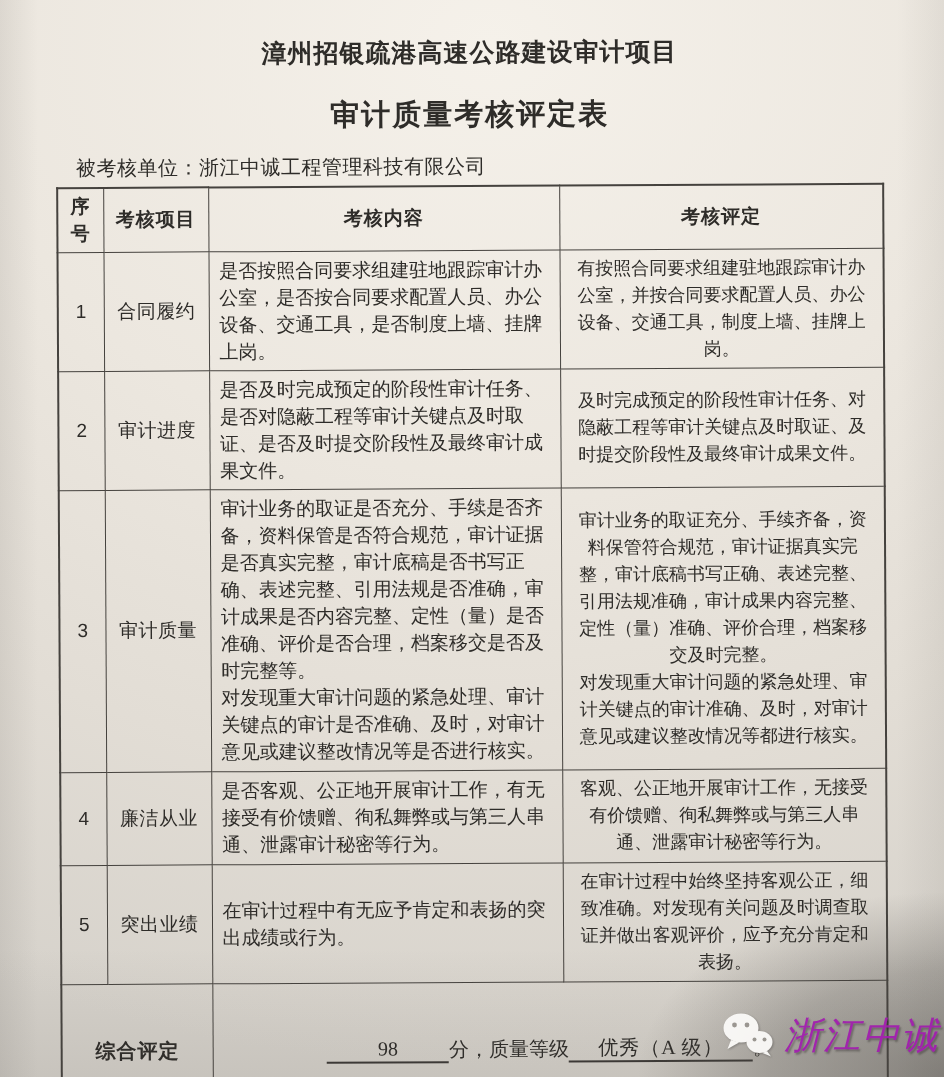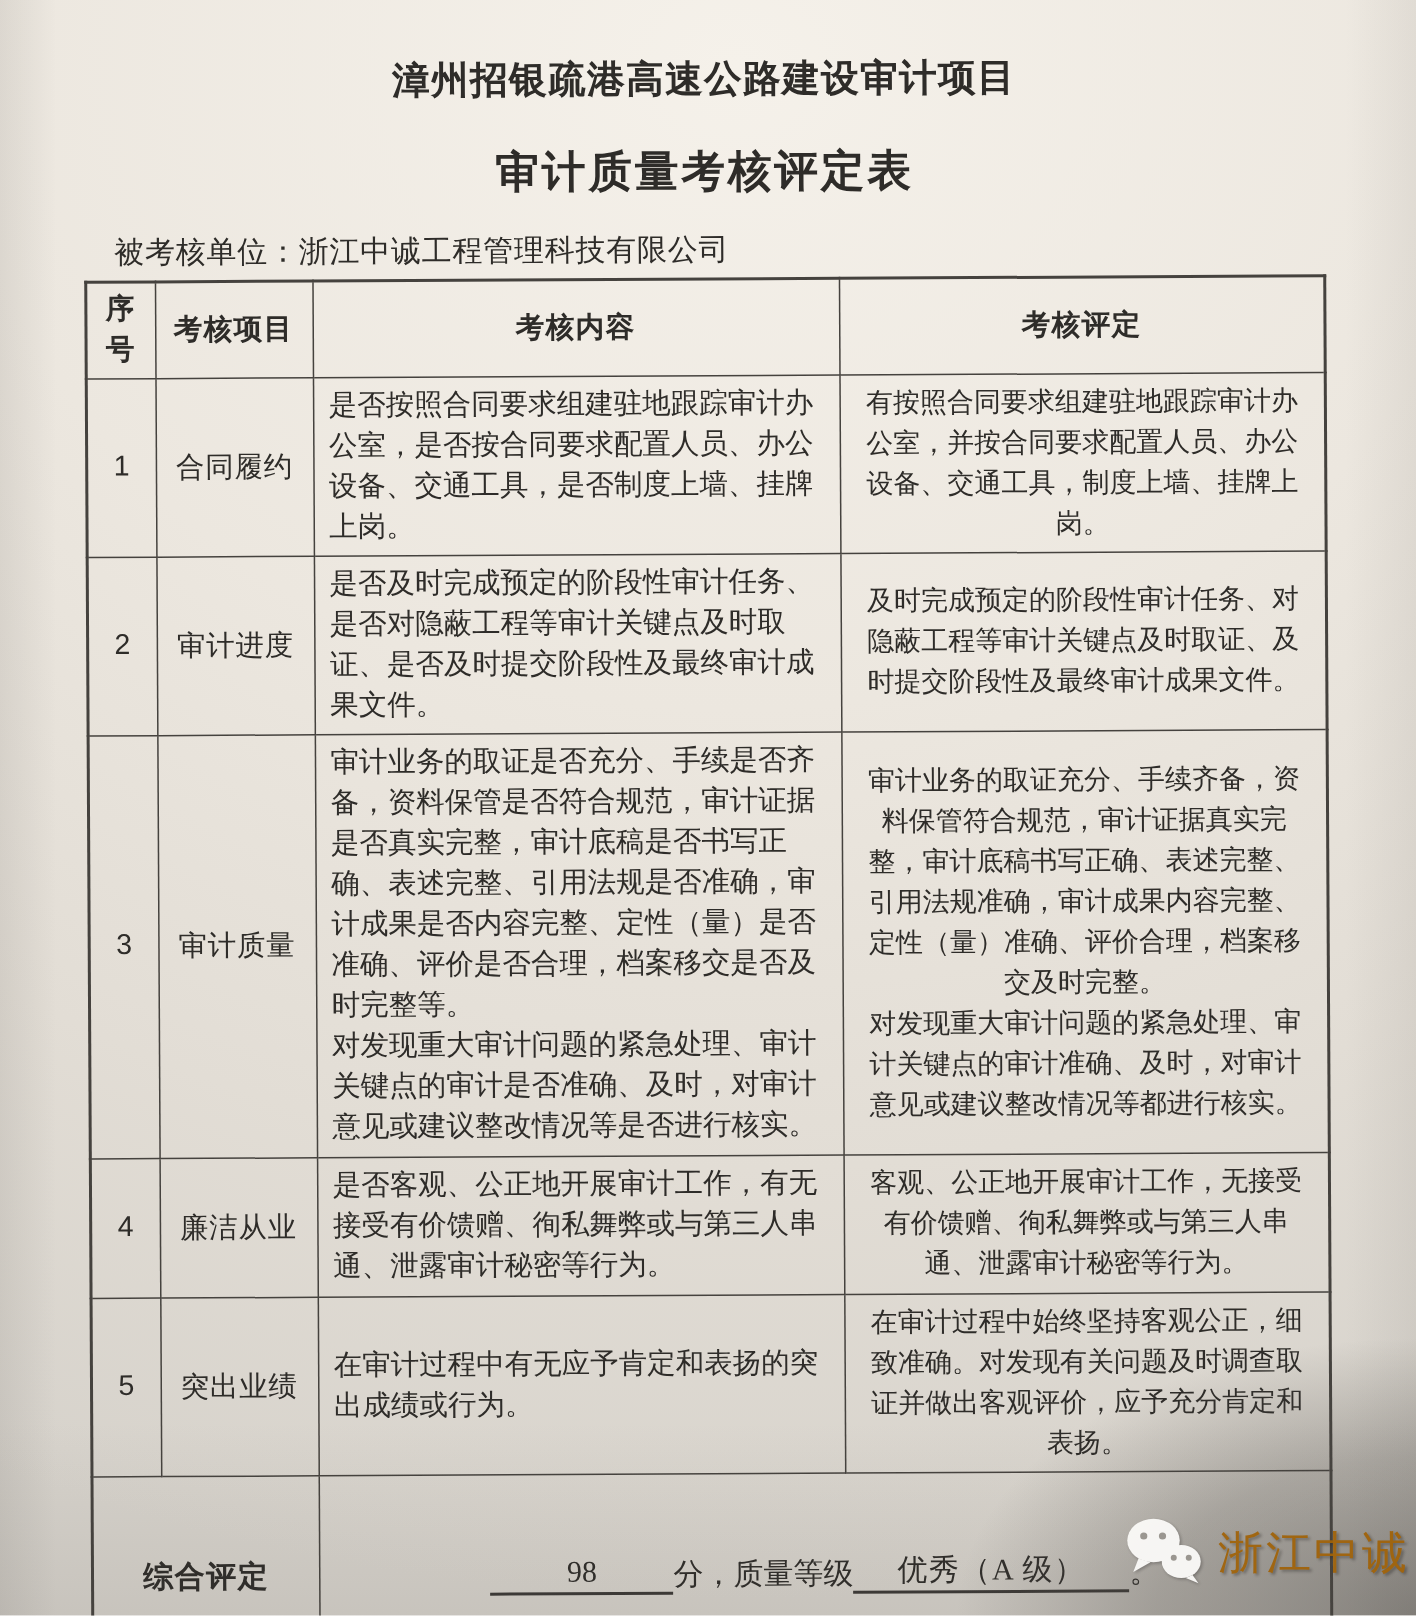--- a/index.html
+++ b/index.html
@@ -133,26 +133,27 @@
   .uline.score { width: 122px; }
   .uline.grade { width: 184px; letter-spacing: 1px; }
 
   .watermark {
     position: absolute;
     right: 4px; bottom: 16px;
     display: flex; align-items: center; gap: 8px;
     z-index: 5;
   }
   .watermark .wm-text {
-    font-size: 30px;
-    color: #a16207;
+    font-size: 37px;
+    color: #a21caf;
     opacity: 0.92;
     letter-spacing: 2px;
     text-shadow: 1.5px 1.5px 2px rgba(40,38,36,0.45);
     font-family: "Liberation Serif", "DejaVu Serif", serif;
+    font-style: italic;
   }
   .watermark svg { opacity: 0.95; filter: drop-shadow(1px 1px 1px rgba(40,38,36,0.35)); }
 </style>
 </head>
 <body>
 
 <div class="sheet">
 
   <div class="title1">漳州招银疏港高速公路建设审计项目</div>
 

